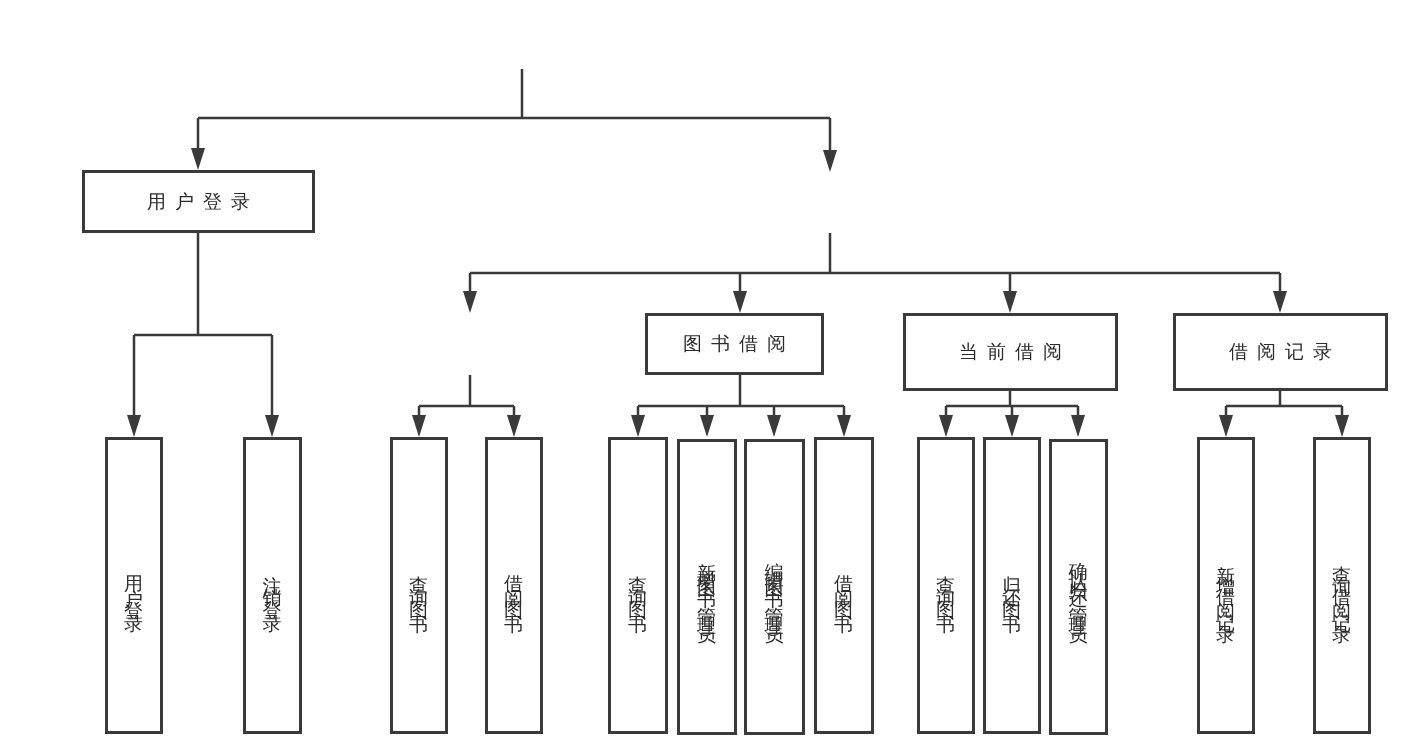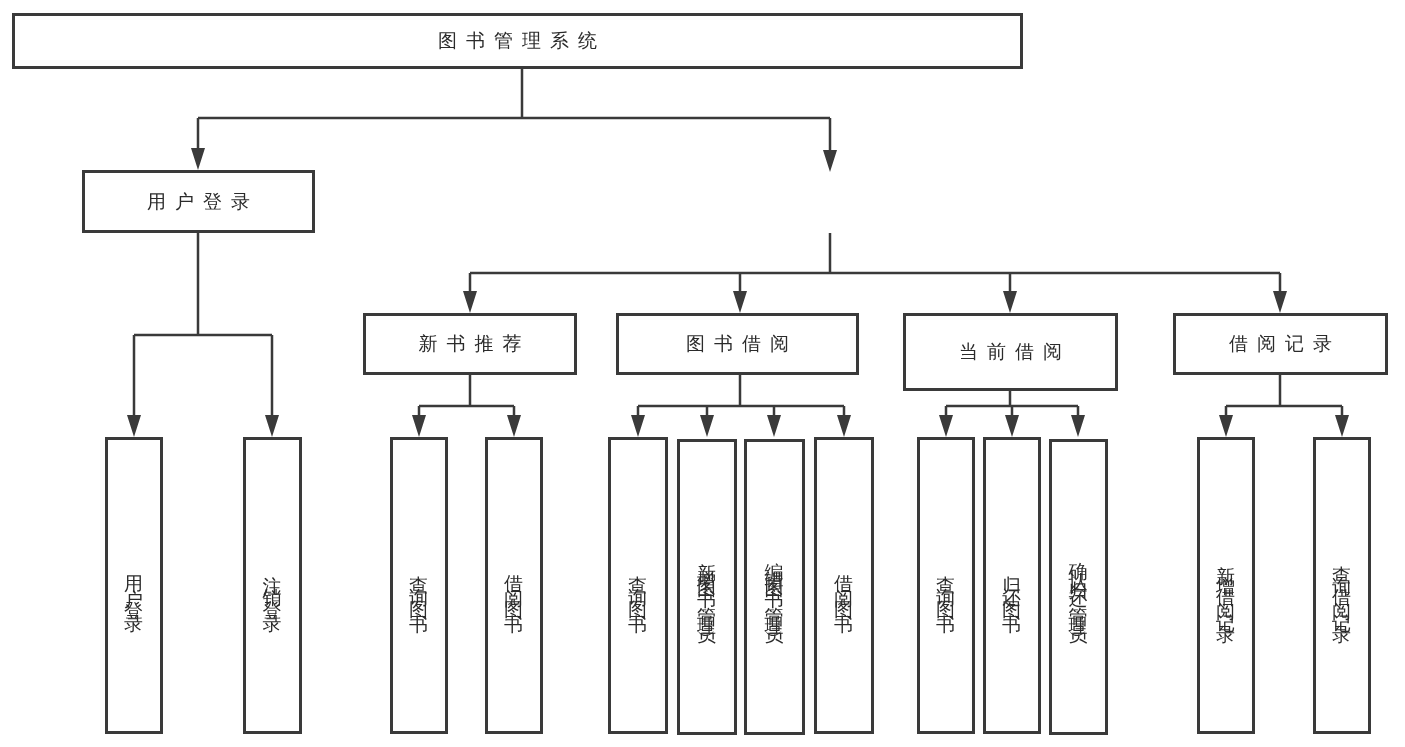--- a/index.html
+++ b/index.html
@@ -85,38 +85,32 @@
       M700 415 L714 415 L707 437 Z
       M767 415 L781 415 L774 437 Z
       M837 415 L851 415 L844 437 Z
       M939 415 L953 415 L946 437 Z
       M1005 415 L1019 415 L1012 437 Z
       M1071 415 L1085 415 L1078 437 Z
       M1219 415 L1233 415 L1226 437 Z
       M1335 415 L1349 415 L1342 437 Z"></path>
   </svg>
 
-  <div class="box" style="left:12px;top:13px;width:1011px;height:56px">
-    <span class="h-label">图书管理系统</span>
-  </div>
 
   <div class="box" style="left:82px;top:170px;width:233px;height:63px">
     <span class="h-label">用户登录</span>
   </div>
 
-  <div class="box" style="left:363px;top:313px;width:214px;height:62px">
-    <span class="h-label">新书推荐</span>
-  </div>
-  <div class="box" style="left:616px;top:313px;width:243px;height:62px">
+  <div class="box" style="left:645px;top:313px;width:179px;height:62px">
     <span class="h-label">图书借阅</span>
   </div>
   <div class="box" style="left:903px;top:313px;width:215px;height:78px">
     <span class="h-label">当前借阅</span>
   </div>
-  <div class="box" style="left:1173px;top:313px;width:215px;height:62px">
+  <div class="box" style="left:1173px;top:313px;width:215px;height:78px">
     <span class="h-label">借阅记录</span>
   </div>
 
   <div class="box" style="left:105px;top:437px;width:58px;height:297px">
     <span class="v-label">用户登录</span>
   </div>
   <div class="box" style="left:243px;top:437px;width:59px;height:297px">
     <span class="v-label">注销登录</span>
   </div>
 

